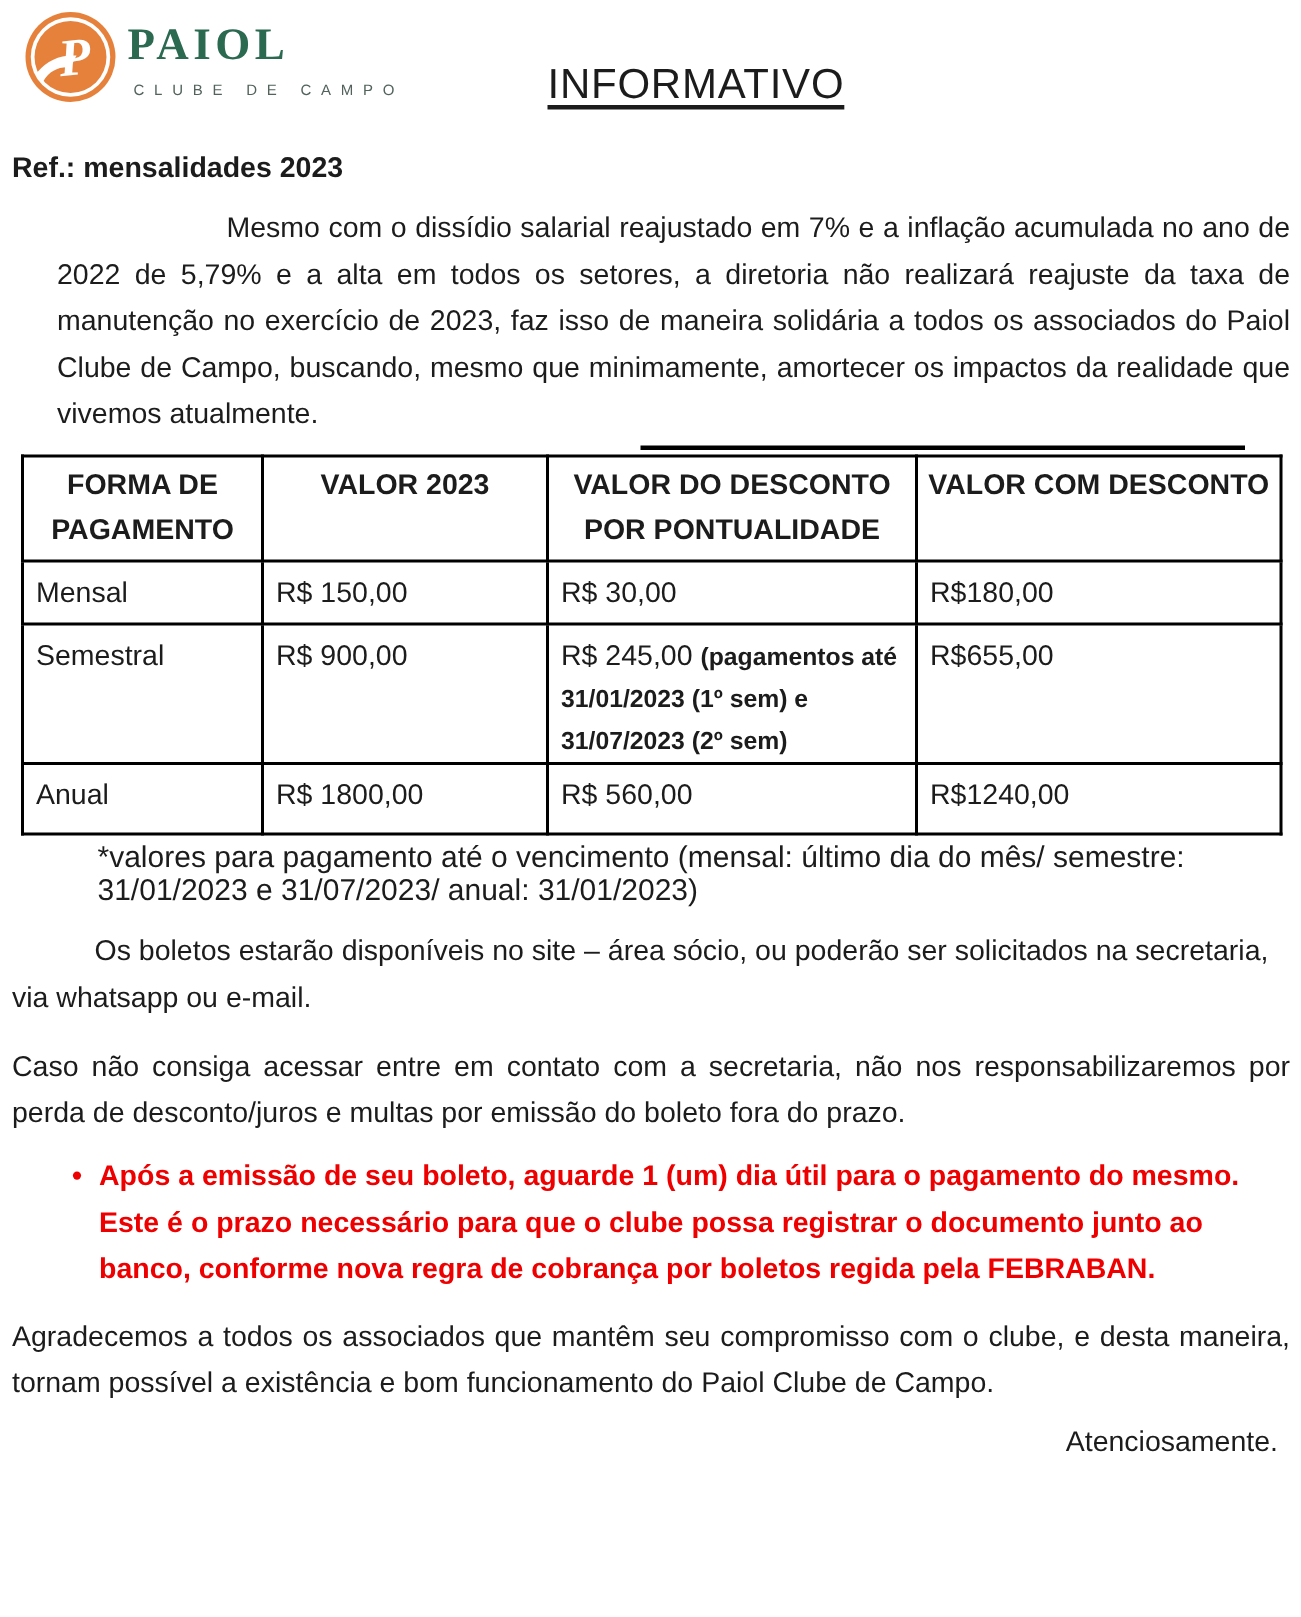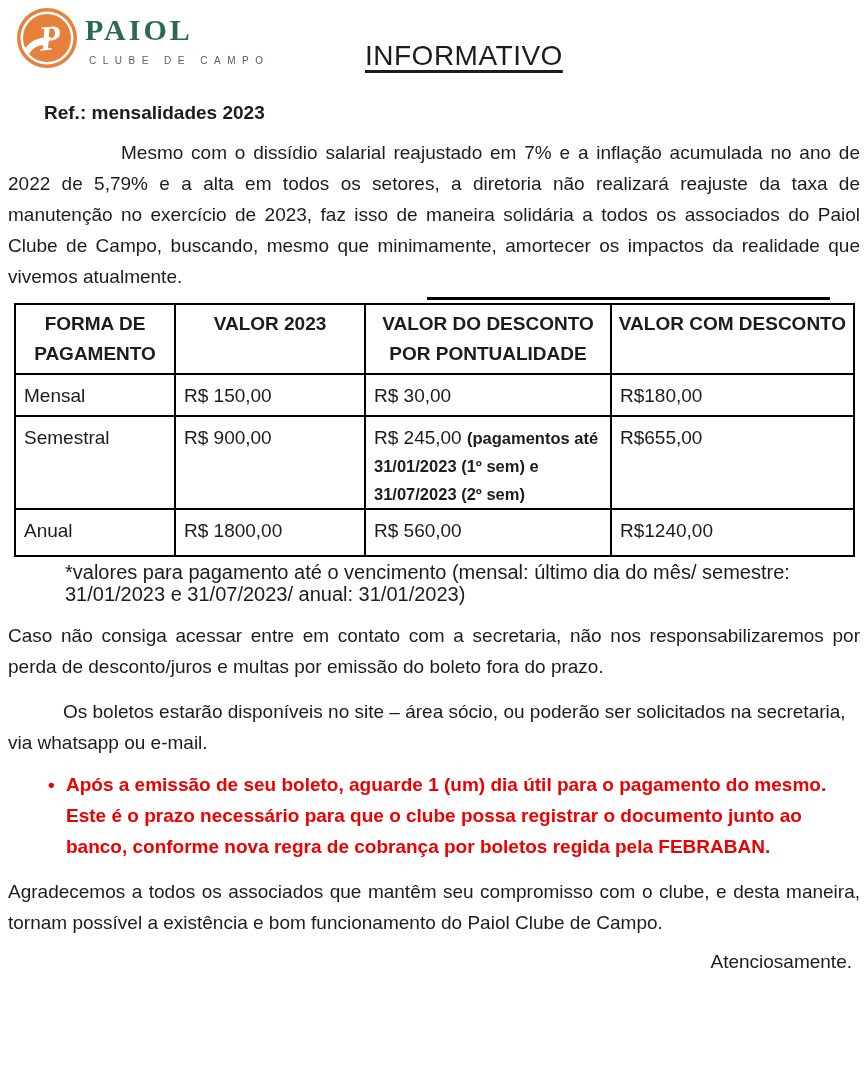--- a/index.html
+++ b/index.html
@@ -40,25 +40,25 @@
   }
   .doc-title{
     position:absolute;left:357px;top:40px;
     font-size:28px;font-weight:normal;
     text-decoration:underline;
     text-decoration-thickness:2.5px;
     text-underline-offset:5px;
     letter-spacing:0.5px;
   }
   
-  .ref-line{margin-top:7px;font-size:19px;font-weight:bold;margin-left:36px;}
+  .ref-line{margin-top:7px;font-size:19px;font-weight:bold;}
   .salutation{margin-top:24px;font-size:19px;}
   .para{font-size:19px;line-height:31px;}
   .para.justify{text-align:justify;}
-  .indent-lg{text-indent:113px;}
+  .indent-lg{text-indent:113px;margin-left:30px;}
   .indent-sm{text-indent:55px;}
   .p-intro{margin-top:13px;}
   .p-values{margin-top:10px;}
   
   .table-wrap{position:relative;margin-top:11px;margin-left:6px;width:841px;}
   .scan-artifact{position:absolute;left:413px;top:-6px;width:403px;height:3px;background:#000;}
   table{border-collapse:collapse;table-layout:fixed;width:841px;}
   col.c1{width:160px;}col.c2{width:190px;}col.c3{width:246px;}col.c4{width:243px;}
   th,td{border:2px solid #000000;vertical-align:top;font-size:19px;}
   th{font-weight:bold;text-align:center;line-height:30px;padding:4px 4px 0 4px;height:70px;}
@@ -152,22 +152,22 @@
           <td>R$ 1800,00</td>
           <td>R$ 560,00</td>
           <td>R$1240,00</td>
         </tr>
       </tbody>
     </table>
   </div>
 
   <div class="footnote">*valores para pagamento até o vencimento (mensal: último dia do mês/ semestre: 31/01/2023 e 31/07/2023/ anual: 31/01/2023)</div>
 
+  <p class="para indent-sm p-boletos">Os boletos estarão disponíveis no site – área sócio, ou poderão ser solicitados na secretaria, via whatsapp ou e-mail.</p>
   <p class="para justify p-contato">Caso não consiga acessar entre em contato com a secretaria, não nos responsabilizaremos por perda de desconto/juros e multas por emissão do boleto fora do prazo.</p>
-  <p class="para indent-sm p-boletos">Os boletos estarão disponíveis no site – área sócio, ou poderão ser solicitados na secretaria, via whatsapp ou e-mail.</p>
 
   <div class="notice">
     <span class="bullet">•</span>
     <span>Após a emissão de seu boleto, aguarde 1 (um) dia útil para o pagamento do mesmo. Este é o prazo necessário para que o clube possa registrar o documento junto ao banco, conforme nova regra de cobrança por boletos regida pela FEBRABAN.</span>
   </div>
 
   <p class="para justify p-closing">Agradecemos a todos os associados que mantêm seu compromisso com o clube, e desta maneira, tornam possível a existência e bom funcionamento do Paiol Clube de Campo.</p>
   <div class="signoff">Atenciosamente.</div>
 
 </div>

